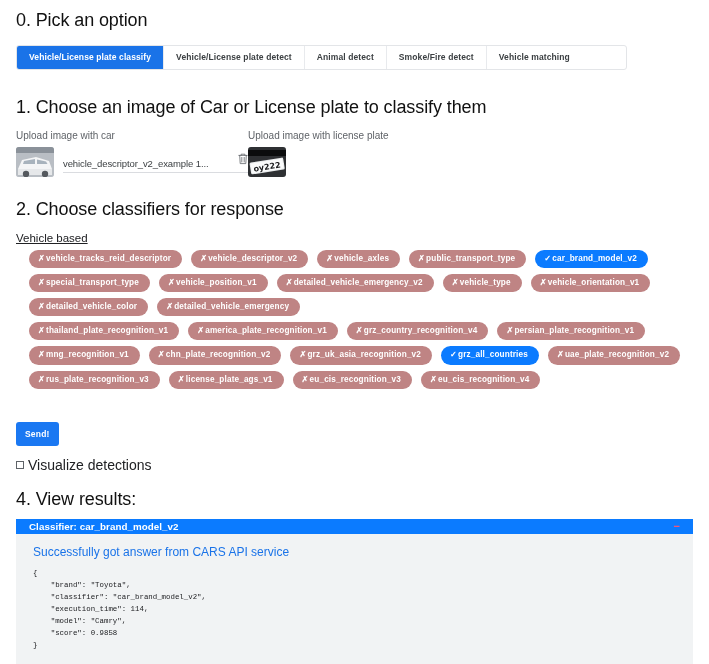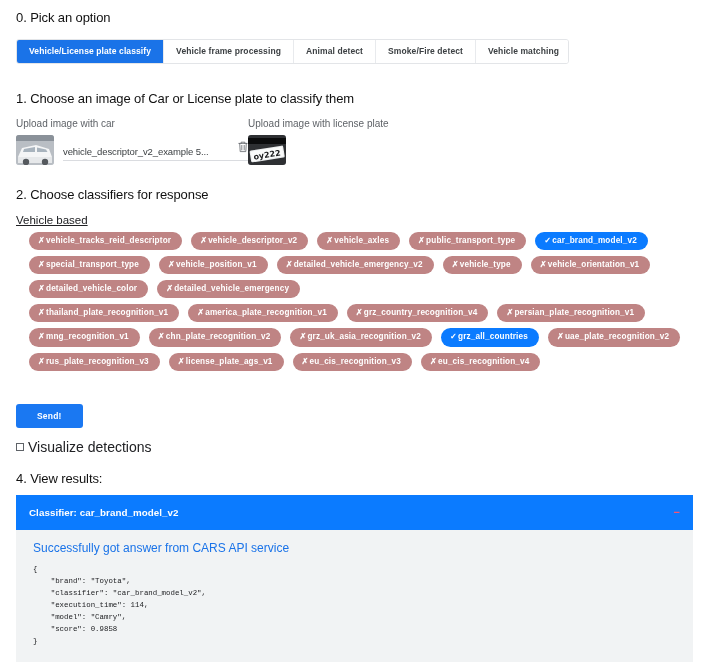--- a/index.html
+++ b/index.html
@@ -7,41 +7,41 @@
     margin: 0; padding: 0;
     width: 709px; height: 664px;
     background: #ffffff;
     font-family: "Liberation Sans", sans-serif;
     color: #202124;
     overflow: hidden;
   }
   .page { position: relative; width: 709px; height: 664px; padding: 0 16px; }
 
   h2.section-title {
-    font-size: 13px;
+    font-size: 18px;
     font-weight: 500;
     margin: 0;
     color: #111;
     letter-spacing: -0.1px;
   }
   .sub-label {
     font-size: 10px;
     color: #5f6368;
     font-weight: 400;
   }
 
   
   #step0 { padding-top: 10px; }
   .tabs {
     display: flex;
     margin-top: 14px;
     border: 1px solid #e3e5e8;
     border-radius: 3px;
     overflow: hidden;
-    width: 553px;
+    width: 611px;
     background: #fff;
   }
   .tab {
     flex: 0 0 auto;
     font-size: 8.5px;
     font-weight: 700;
     letter-spacing: 0.1px;
     text-align: center;
     padding: 7px 12px 7px 12px;
     color: #3c4043;
@@ -128,21 +128,21 @@
   
   #step3 { margin-top: 22px; }
   .send-btn {
     margin-top: 11px;
     background: #1a78f2;
     color: #fff;
     font-size: 8.5px;
     font-weight: 700;
     border: none;
     border-radius: 3px;
-    padding: 7px 21px;
+    padding: 7px 9px;
     cursor: pointer;
     letter-spacing: 0.2px;
     font-family: "Liberation Sans", sans-serif;
     text-align: right;
   }
   .viz-row {
     display: flex;
     align-items: center;
     margin-top: 11px;
     font-size: 14px;
@@ -157,21 +157,21 @@
     flex: 0 0 auto;
   }
 
   
   #step4 { margin-top: 16px; }
   .accordion { margin-top: 9px; width: 677px; }
   .acc-head {
     display: flex;
     align-items: center;
     justify-content: space-between;
-    padding: 12px 13px;
+    padding: 2px 13px;
     font-size: 9.8px;
     font-weight: 700;
     cursor: pointer;
     letter-spacing: 0.05px;
   }
   .acc-head.open { background: #0b7bff; color: #ffffff; }
   .acc-toggle { font-size: 11px; line-height: 1; font-weight: 700; }
   .acc-head.open .acc-toggle { color: #ff5470; }
   .acc-body {
     background: #f1f3f4;
@@ -193,21 +193,21 @@
 </style>
 </head>
 <body>
 
 <div class="page">
 
   <div id="step0">
     <h2 class="section-title">0. Pick an option</h2>
     <div class="tabs">
       <div class="tab active">Vehicle/License plate classify</div>
-      <div class="tab">Vehicle frame processing</div>
+      <div class="tab">Vehicle/License plate detect</div>
       <div class="tab">Animal detect</div>
       <div class="tab">Smoke/Fire detect</div>
       <div class="tab">Vehicle matching</div>
     </div>
   </div>
 
   <div id="step1">
     <h2 class="section-title">1. Choose an image of Car or License plate to classify them</h2>
     <div class="uploads">
 
@@ -220,21 +220,21 @@
               <rect x="0" y="0" width="38" height="6" fill="#8a9199"></rect>
               <path d="M2 22 L6 13 L20 10 L33 14 L36 22 Z" fill="#f4f5f6"></path>
               <path d="M8 14 L19 12 L19 17 L7 17 Z" fill="#a8b3bd"></path>
               <path d="M21 12.5 L30 14.6 L31.5 17 L21 17 Z" fill="#a8b3bd"></path>
               <rect x="2" y="22" width="34" height="6" fill="#e6e8ea"></rect>
               <circle cx="10" cy="27" r="3.2" fill="#55595e"></circle>
               <circle cx="29" cy="27" r="3.2" fill="#55595e"></circle>
             </svg>
           </div>
           <div class="file-field">
-            <span class="file-name">vehicle_descriptor_v2_example 5...</span>
+            <span class="file-name">vehicle_descriptor_v2_example 1...</span>
             <span class="trash">
               <svg width="10" height="12" viewBox="0 0 10 12" aria-hidden="true">
                 <path d="M0.8 2.4h8.4M3.1 2.4V1.2h3.8v1.2M1.7 2.4l0.5 8.2h5.6l0.5-8.2M3.8 4.4v4.6M6.2 4.4v4.6" stroke="#5f6368" stroke-width="0.8" fill="none" stroke-linecap="round"></path>
               </svg>
             </span>
           </div>
         </div>
       </div>
 
       <div class="upload-col">

